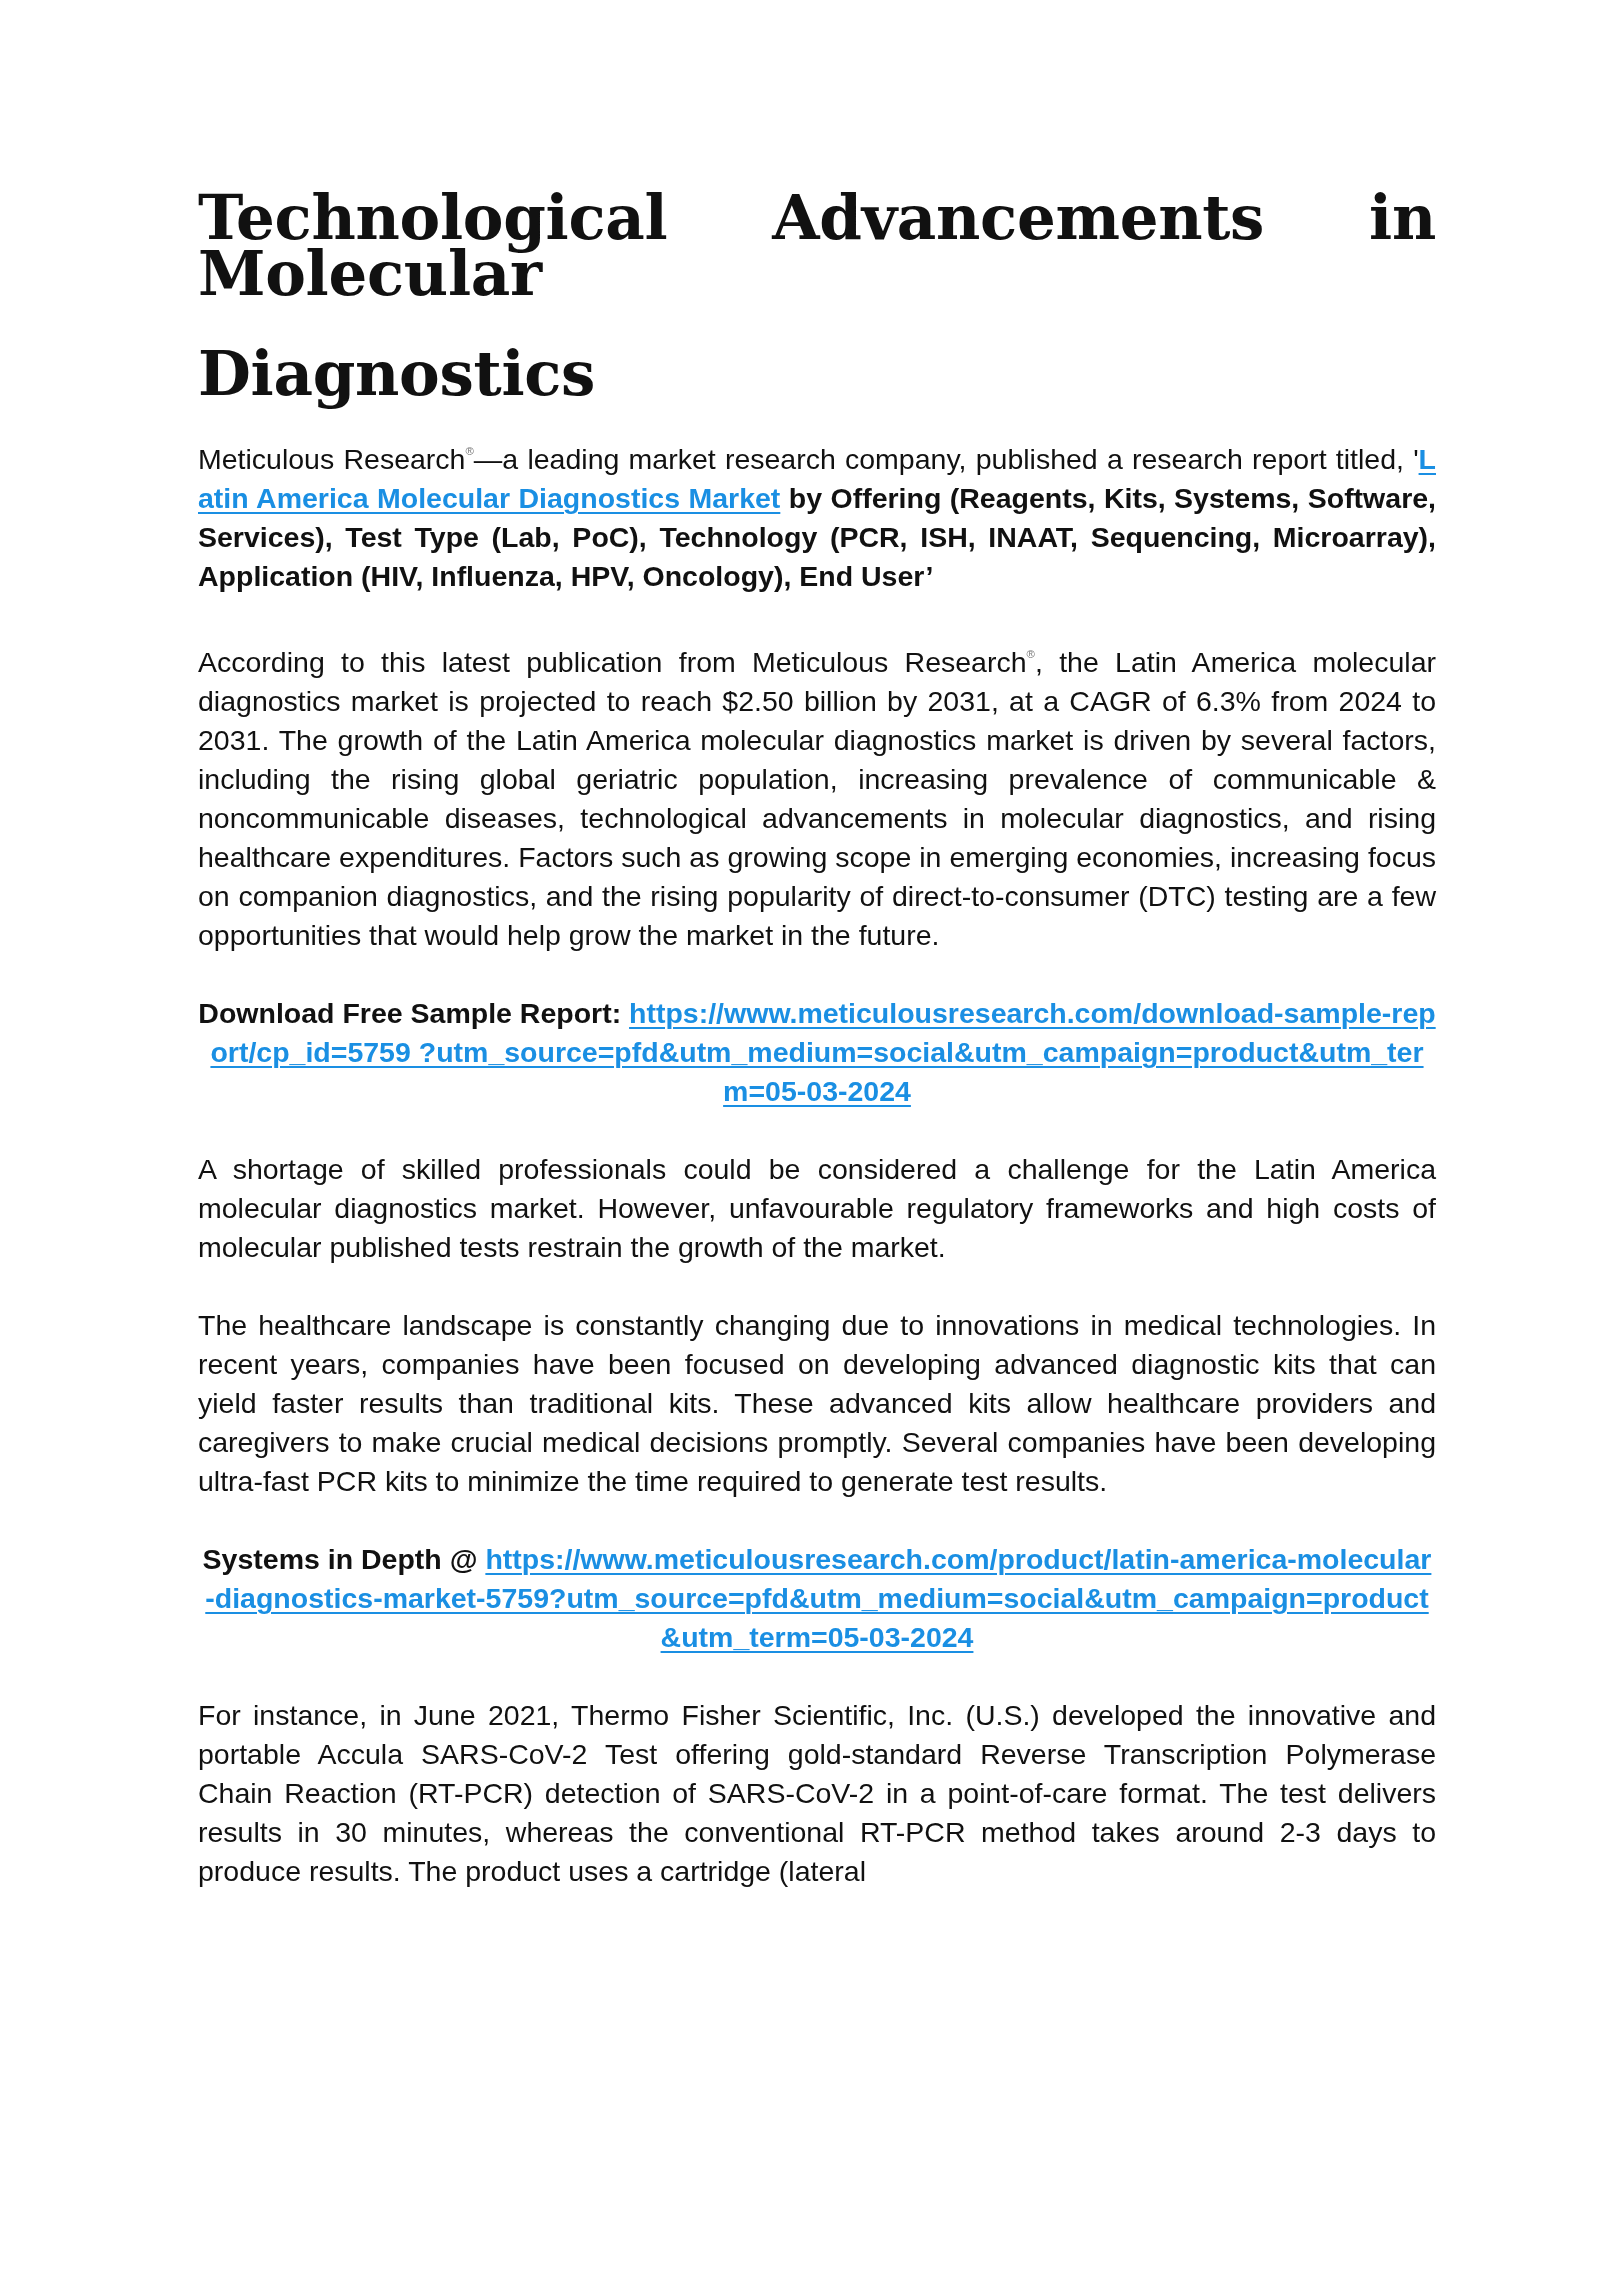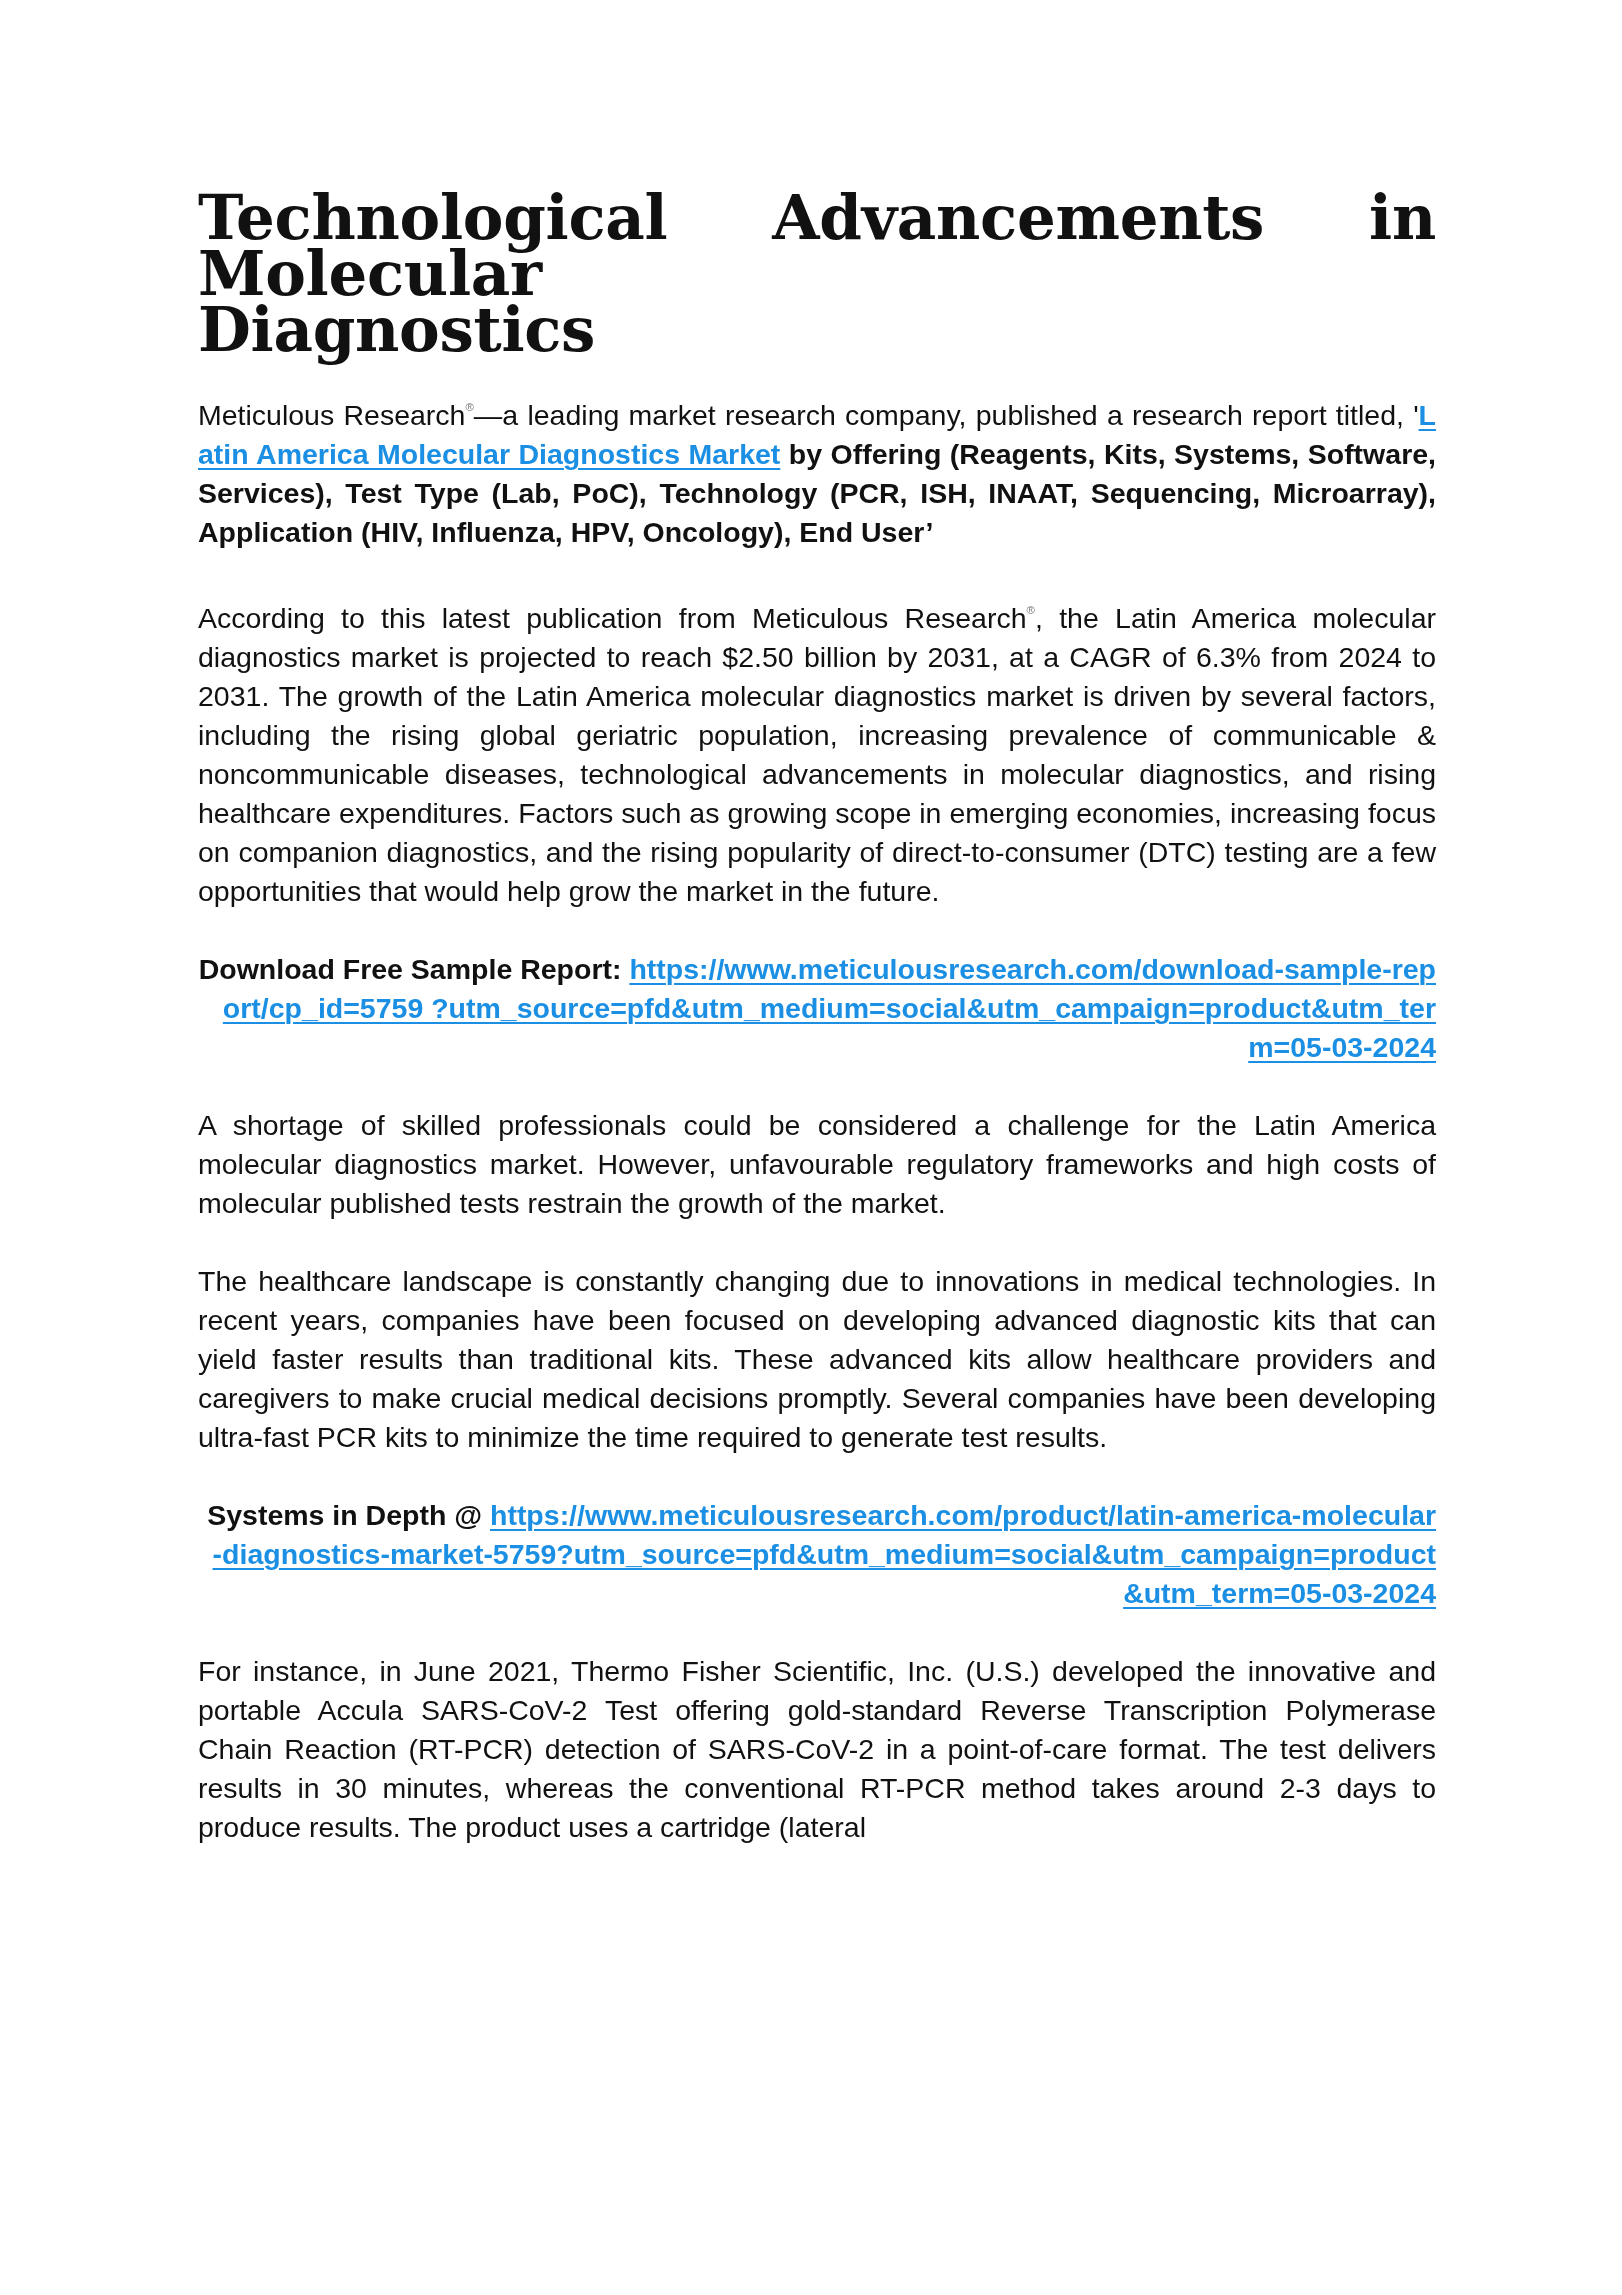--- a/index.html
+++ b/index.html
@@ -13,38 +13,38 @@
     font-family: "DejaVu Serif", serif;
     font-weight: bold;
     font-size: 61px;
     line-height: 56px;
     margin: 0 0 30px 0;
     text-align: justify;
     text-align-last: left;
     letter-spacing: -0.3px;
   }
   .title .line1 { display: block; text-align: justify; text-align-last: justify; }
-  .title .line2 { display: block; }
+  .title .line2 { display: block; margin-top: 44px; }
   p {
     font-size: 28.5px;
     line-height: 39px;
     margin: 0 0 39px 0;
     text-align: justify;
   }
   .bold { font-weight: bold; }
   a.link {
     color: #1a8fe3;
     font-weight: bold;
     text-decoration: underline;
     text-decoration-thickness: 1.9px;
     text-underline-offset: 3.8px;
     word-break: break-all;
   }
   .sup { font-size: 11.4px; vertical-align: 14px; color: #777; }
-  .para-link { text-align: right; }
+  .para-link { text-align: center; }
 </style>
 </head>
 <body>
 
 <div class="page">
 
   <h1 class="title">
     <span class="line1">Technological Advancements in Molecular</span>
     <span class="line2">Diagnostics</span>
   </h1>

